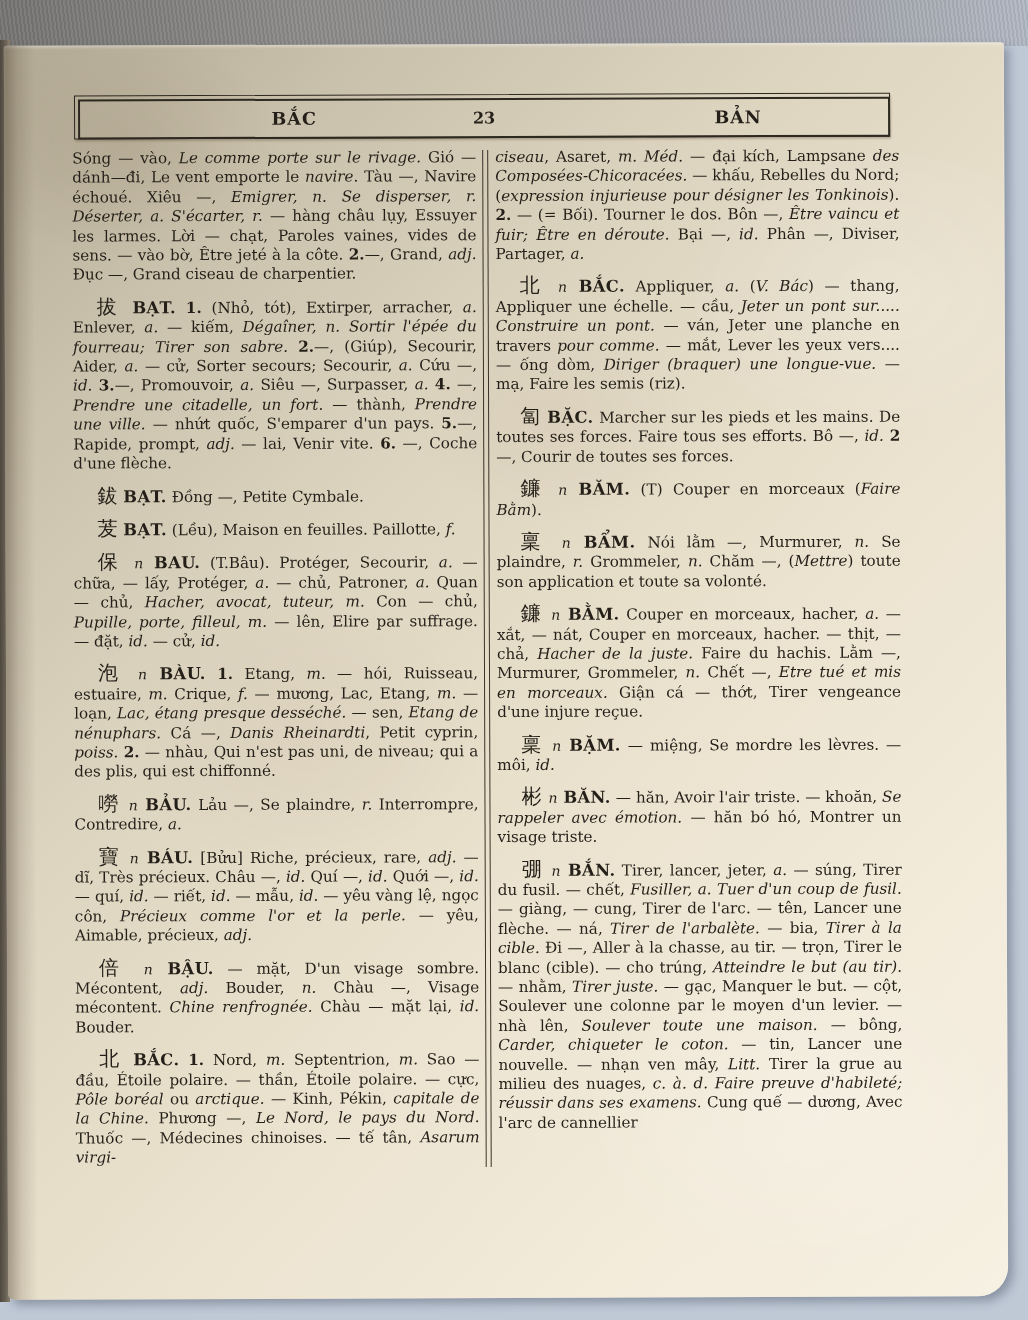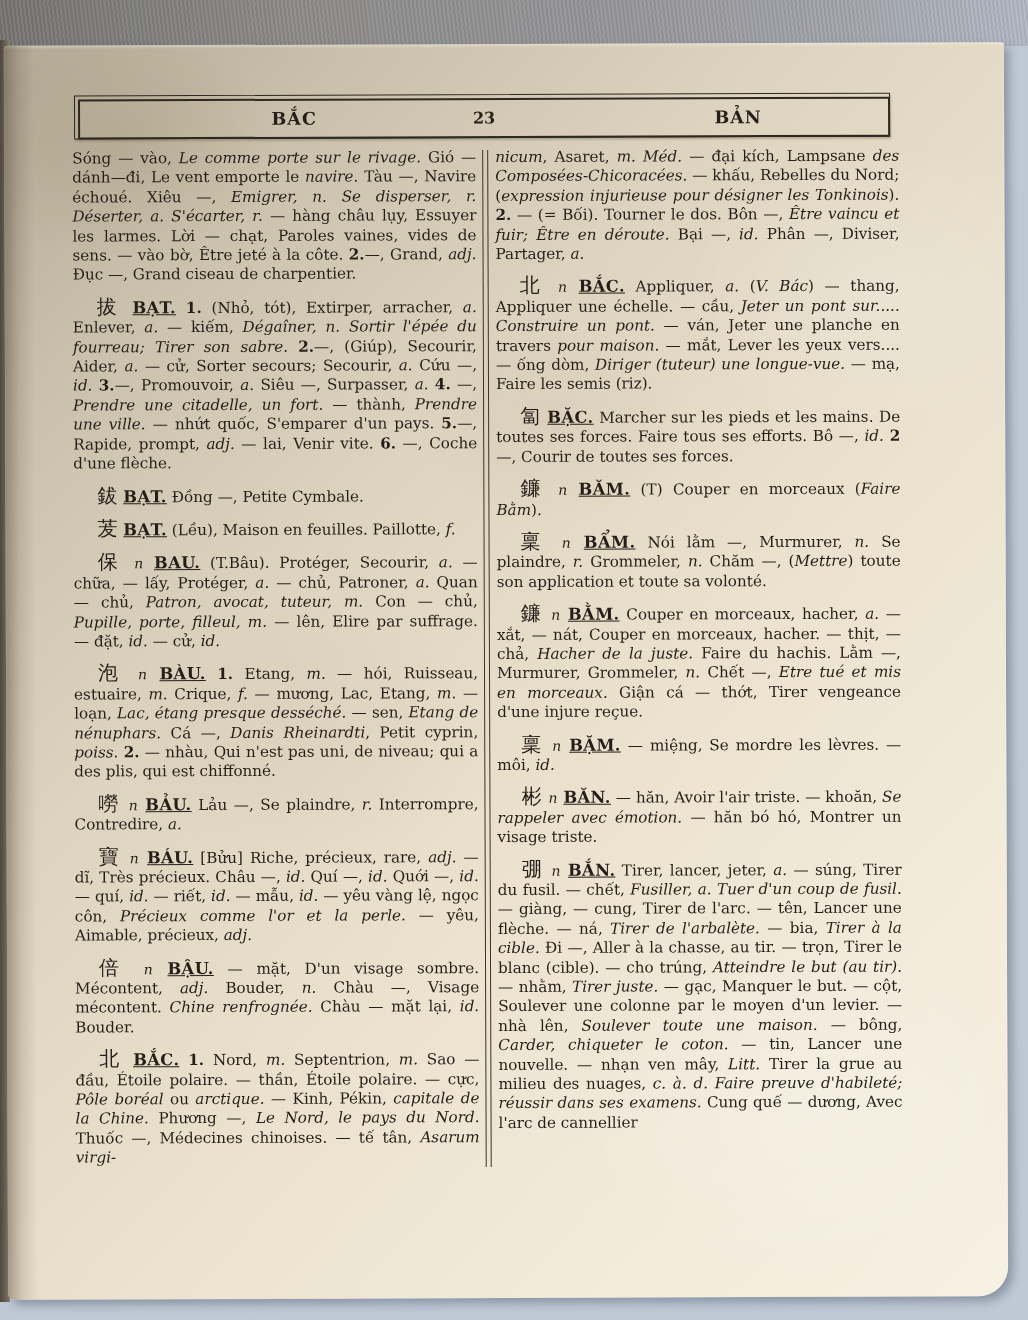--- a/index.html
+++ b/index.html
@@ -70,21 +70,21 @@
        color:#241f18;text-justify:inter-word;}
   .divider{
     align-self:stretch;width:4px;margin:2px 7px 0 6px;
     border-left:1.5px solid #3a3327;border-right:1.5px solid #3a3327;
   }
   .col p{margin:0 0 11px 0;text-indent:24px;}
   .col p.cont{text-indent:0;}
   .col p:last-child{margin-bottom:0;}
   .cjk{font-size:20px;line-height:1;letter-spacing:1px;}
   .nmark{font-style:italic;font-size:14px;padding:0 1px;}
-  .hw{font-weight:700;font-size:16.3px;letter-spacing:.4px;text-decoration:underline;}
+  .hw{font-weight:700;font-size:16.3px;letter-spacing:.4px;}
   .col b{font-weight:700;}
   .col i{font-style:italic;}
 </style>
 </head>
 <body>
 
 <div class="scene">
   <div class="desk-top"></div>
   <div class="spine"></div>
 
@@ -98,31 +98,31 @@
         <span class="rh rh-right">BẢN</span>
       </div>
     </div>
 
     <div class="columns">
       <div class="col" id="col-left">
           <p class="cont">Sóng — vào, <i>Le comme porte sur le rivage.</i> Gió — dánh—đi, Le vent emporte le <i>navire</i>. Tàu —, Navire échoué. Xiêu —, <i>Emigrer, n. Se disperser, r. Déserter, a. S'écarter, r.</i> — hàng châu lụy, Essuyer les larmes. Lời — chạt, Paroles vaines, vides de sens. — vào bờ, Être jeté à la côte. <b>2.</b>—, Grand, <i>adj.</i> Đục —, Grand ciseau de charpentier.</p>
           <p class="entry"><span class="cjk">拔</span> <b class="hw">BẠT.</b> <b>1.</b> (Nhỏ, tót), Extirper, arracher, <i>a.</i> Enlever, <i>a.</i> — kiếm, <i>Dégaîner, n. Sortir l'épée du fourreau; Tirer son sabre.</i> <b>2.</b>—, (Giúp), Secourir, Aider, <i>a.</i> — cử, Sorter secours; Secourir, <i>a.</i> Cứu —, <i>id.</i> <b>3.</b>—, Promouvoir, <i>a.</i> Siêu —, Surpasser, <i>a.</i> <b>4.</b> —, <i>Prendre une citadelle, un fort.</i> — thành, <i>Prendre une ville.</i> — nhứt quốc, S'emparer d'un pays. <b>5.</b>—, Rapide, prompt, <i>adj.</i> — lai, Venir vite. <b>6.</b> —, Coche d'une flèche.</p>
           <p class="entry"><span class="cjk">鈸</span> <b class="hw">BẠT.</b> Đồng —, Petite Cymbale.</p>
           <p class="entry"><span class="cjk">茇</span> <b class="hw">BẠT.</b> (Lều), Maison en feuilles. Paillotte, <i>f.</i></p>
-          <p class="entry"><span class="cjk">保</span> <i class="nmark">n</i> <b class="hw">BAU.</b> (T.Bâu). Protéger, Secourir, <i>a.</i> — chữa, — lấy, Protéger, <i>a.</i> — chủ, Patroner, <i>a.</i> Quan — chủ, <i>Patron, avocat, tuteur, m.</i> Con — chủ, <i>Pupille, porte, filleul, m.</i> — lên, Elire par suffrage. — đặt, <i>id.</i> — cử, <i>id.</i></p>
+          <p class="entry"><span class="cjk">保</span> <i class="nmark">n</i> <b class="hw">BAU.</b> (T.Bâu). Protéger, Secourir, <i>a.</i> — chữa, — lấy, Protéger, <i>a.</i> — chủ, Patroner, <i>a.</i> Quan — chủ, <i>Hacher, avocat, tuteur, m.</i> Con — chủ, <i>Pupille, porte, filleul, m.</i> — lên, Elire par suffrage. — đặt, <i>id.</i> — cử, <i>id.</i></p>
           <p class="entry"><span class="cjk">泡</span> <i class="nmark">n</i> <b class="hw">BÀU.</b> <b>1.</b> Etang, <i>m.</i> — hói, Ruisseau, estuaire, <i>m.</i> Crique, <i>f.</i> — mương, Lac, Etang, <i>m.</i> — loạn, <i>Lac, étang presque desséché.</i> — sen, <i>Etang de nénuphars.</i> Cá —, <i>Danis Rheinardti</i>, Petit cyprin, <i>poiss.</i> <b>2.</b> — nhàu, Qui n'est pas uni, de niveau; qui a des plis, qui est chiffonné.</p>
           <p class="entry"><span class="cjk">嘮</span> <i class="nmark">n</i> <b class="hw">BẢU.</b> Lảu —, Se plaindre, <i>r.</i> Interrompre, Contredire, <i>a.</i></p>
           <p class="entry"><span class="cjk">寶</span> <i class="nmark">n</i> <b class="hw">BÁU.</b> [Bửu] Riche, précieux, rare, <i>adj.</i> — dĩ, Très précieux. Châu —, <i>id.</i> Quí —, <i>id.</i> Quới —, <i>id.</i> — quí, <i>id.</i> — riết, <i>id.</i> — mẫu, <i>id.</i> — yêu vàng lệ, ngọc côn, <i>Précieux comme l'or et la perle.</i> — yêu, Aimable, précieux, <i>adj.</i></p>
           <p class="entry"><span class="cjk">倍</span> <i class="nmark">n</i> <b class="hw">BẬU.</b> — mặt, D'un visage sombre. Mécontent, <i>adj.</i> Bouder, <i>n.</i> Chàu —, Visage mécontent. <i>Chine renfrognée.</i> Chàu — mặt lại, <i>id.</i> Bouder.</p>
           <p class="entry"><span class="cjk">北</span> <b class="hw">BẮC.</b> <b>1.</b> Nord, <i>m.</i> Septentrion, <i>m.</i> Sao — đầu, Étoile polaire. — thần, Étoile polaire. — cực, <i>Pôle boréal</i> ou <i>arctique.</i> — Kinh, Pékin, <i>capitale de la Chine.</i> Phương —, <i>Le Nord, le pays du Nord.</i> Thuốc —, Médecines chinoises. — tế tân, <i>Asarum virgi-</i></p>
         </div>
       <div class="divider"></div>
       <div class="col" id="col-right">
-          <p class="cont"><i>nicum</i>, Asaret, <i>m. Méd.</i> — đại kích, Lampsane <i>des Composées-Chicoracées.</i> — khấu, Rebelles du Nord; (<i>expression injurieuse pour désigner les Tonkinois</i>). <b>2.</b> — (= Bối). Tourner le dos. Bôn —, <i>Être vaincu et fuir; Être en déroute.</i> Bại —, <i>id.</i> Phân —, Diviser, Partager, <i>a.</i></p>
-          <p class="entry"><span class="cjk">北</span> <i class="nmark">n</i> <b class="hw">BẮC.</b> Appliquer, <i>a.</i> (<i>V. Bác</i>) — thang, Appliquer une échelle. — cầu, <i>Jeter un pont sur..... Construire un pont.</i> — ván, Jeter une planche en travers <i>pour maison.</i> — mắt, Lever les yeux vers.... — ống dòm, <i>Diriger (tuteur) une longue-vue.</i> — mạ, Faire les semis (riz).</p>
+          <p class="cont"><i>ciseau</i>, Asaret, <i>m. Méd.</i> — đại kích, Lampsane <i>des Composées-Chicoracées.</i> — khấu, Rebelles du Nord; (<i>expression injurieuse pour désigner les Tonkinois</i>). <b>2.</b> — (= Bối). Tourner le dos. Bôn —, <i>Être vaincu et fuir; Être en déroute.</i> Bại —, <i>id.</i> Phân —, Diviser, Partager, <i>a.</i></p>
+          <p class="entry"><span class="cjk">北</span> <i class="nmark">n</i> <b class="hw">BẮC.</b> Appliquer, <i>a.</i> (<i>V. Bác</i>) — thang, Appliquer une échelle. — cầu, <i>Jeter un pont sur..... Construire un pont.</i> — ván, Jeter une planche en travers <i>pour comme.</i> — mắt, Lever les yeux vers.... — ống dòm, <i>Diriger (braquer) une longue-vue.</i> — mạ, Faire les semis (riz).</p>
           <p class="entry"><span class="cjk">匐</span> <b class="hw">BẶC.</b> Marcher sur les pieds et les mains. De toutes ses forces. Faire tous ses efforts. Bô —, <i>id.</i> <b>2</b> —, Courir de toutes ses forces.</p>
           <p class="entry"><span class="cjk">鐮</span> <i class="nmark">n</i> <b class="hw">BĂM.</b> (T) Couper en morceaux (<i>Faire Bằm</i>).</p>
           <p class="entry"><span class="cjk">稟</span> <i class="nmark">n</i> <b class="hw">BẨM.</b> Nói lằm —, Murmurer, <i>n.</i> Se plaindre, <i>r.</i> Grommeler, <i>n.</i> Chăm —, (<i>Mettre</i>) toute son application et toute sa volonté.</p>
           <p class="entry"><span class="cjk">鐮</span> <i class="nmark">n</i> <b class="hw">BẰM.</b> Couper en morceaux, hacher, <i>a.</i> — xắt, — nát, Couper en morceaux, hacher. — thịt, — chả, <i>Hacher de la juste.</i> Faire du hachis. Lằm —, Murmurer, Grommeler, <i>n.</i> Chết —, <i>Etre tué et mis en morceaux.</i> Giận cá — thớt, Tirer vengeance d'une injure reçue.</p>
           <p class="entry"><span class="cjk">稟</span> <i class="nmark">n</i> <b class="hw">BẶM.</b> — miệng, Se mordre les lèvres. — môi, <i>id.</i></p>
           <p class="entry"><span class="cjk">彬</span> <i class="nmark">n</i> <b class="hw">BĂN.</b> — hăn, Avoir l'air triste. — khoăn, <i>Se rappeler avec émotion.</i> — hăn bó hó, Montrer un visage triste.</p>
           <p class="entry"><span class="cjk">弸</span> <i class="nmark">n</i> <b class="hw">BẮN.</b> Tirer, lancer, jeter, <i>a.</i> — súng, Tirer du fusil. — chết, <i>Fusiller, a. Tuer d'un coup de fusil.</i> — giàng, — cung, Tirer de l'arc. — tên, Lancer une flèche. — ná, <i>Tirer de l'arbalète.</i> — bia, <i>Tirer à la cible.</i> Đi —, Aller à la chasse, au tir. — trọn, Tirer le blanc (cible). — cho trúng, <i>Atteindre le but (au tir).</i> — nhằm, <i>Tirer juste.</i> — gạc, Manquer le but. — cột, Soulever une colonne par le moyen d'un levier. — nhà lên, <i>Soulever toute une maison.</i> — bông, <i>Carder, chiqueter le coton.</i> — tin, Lancer une nouvelle. — nhạn ven mây, <i>Litt.</i> Tirer la grue au milieu des nuages, <i>c. à. d. Faire preuve d'habileté; réussir dans ses examens.</i> Cung quế — dương, Avec l'arc de cannellier</p>
         </div>
     </div>
   </div>

